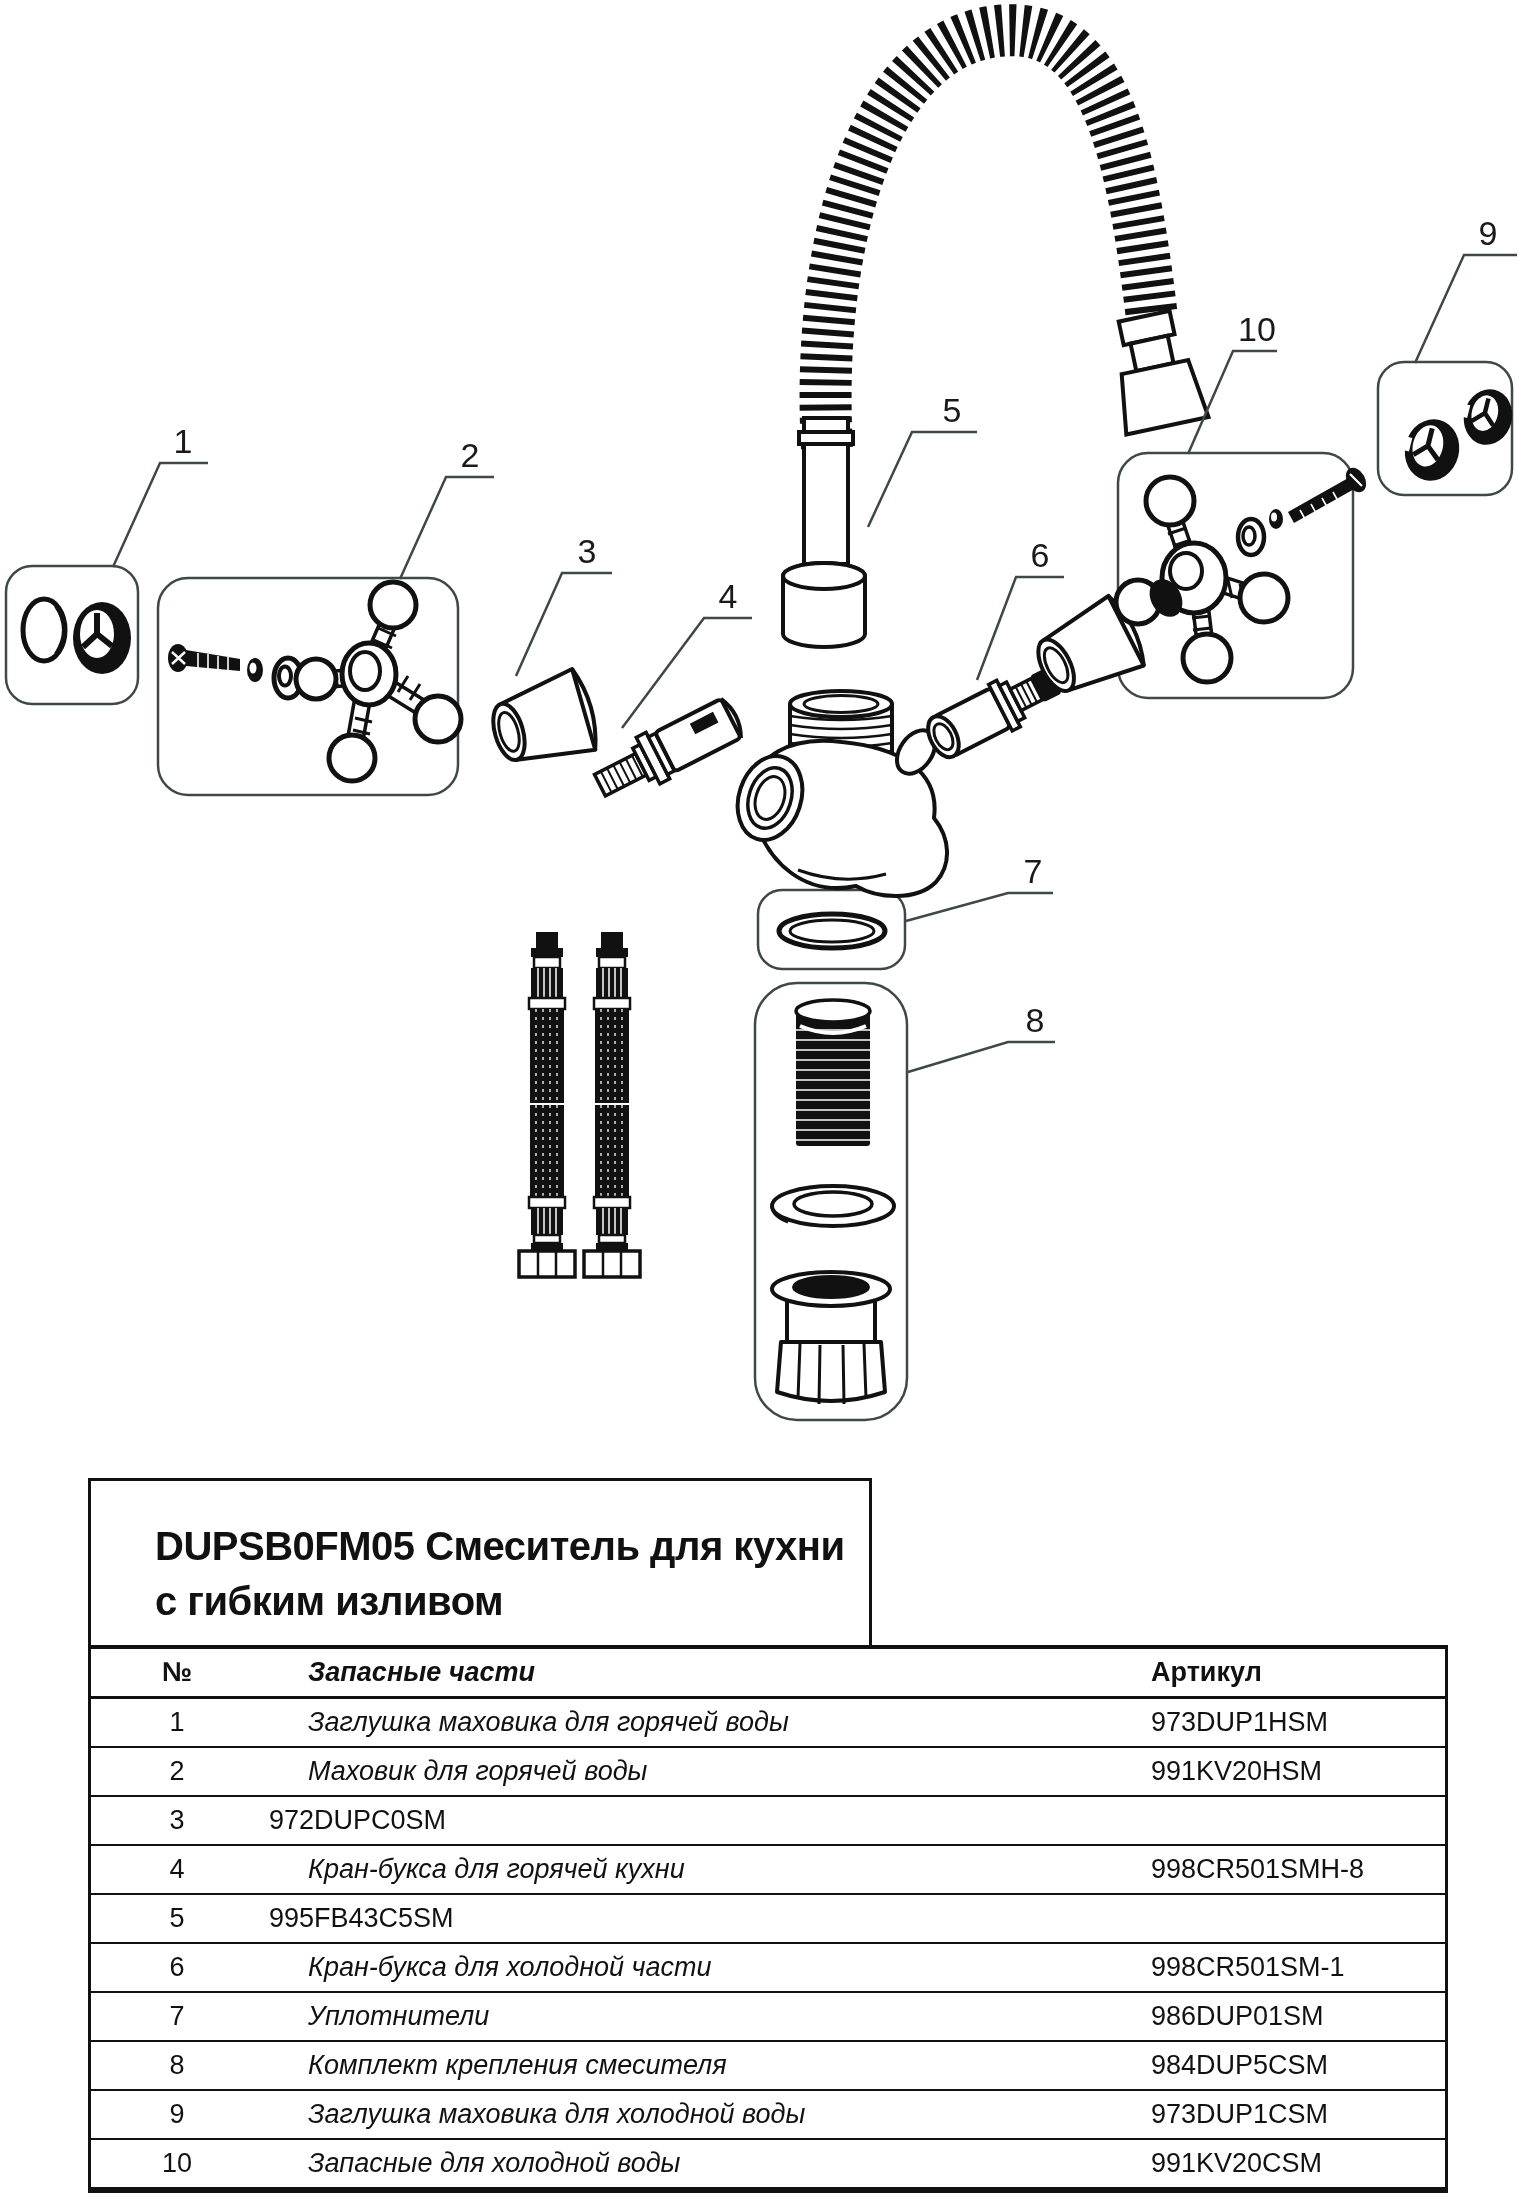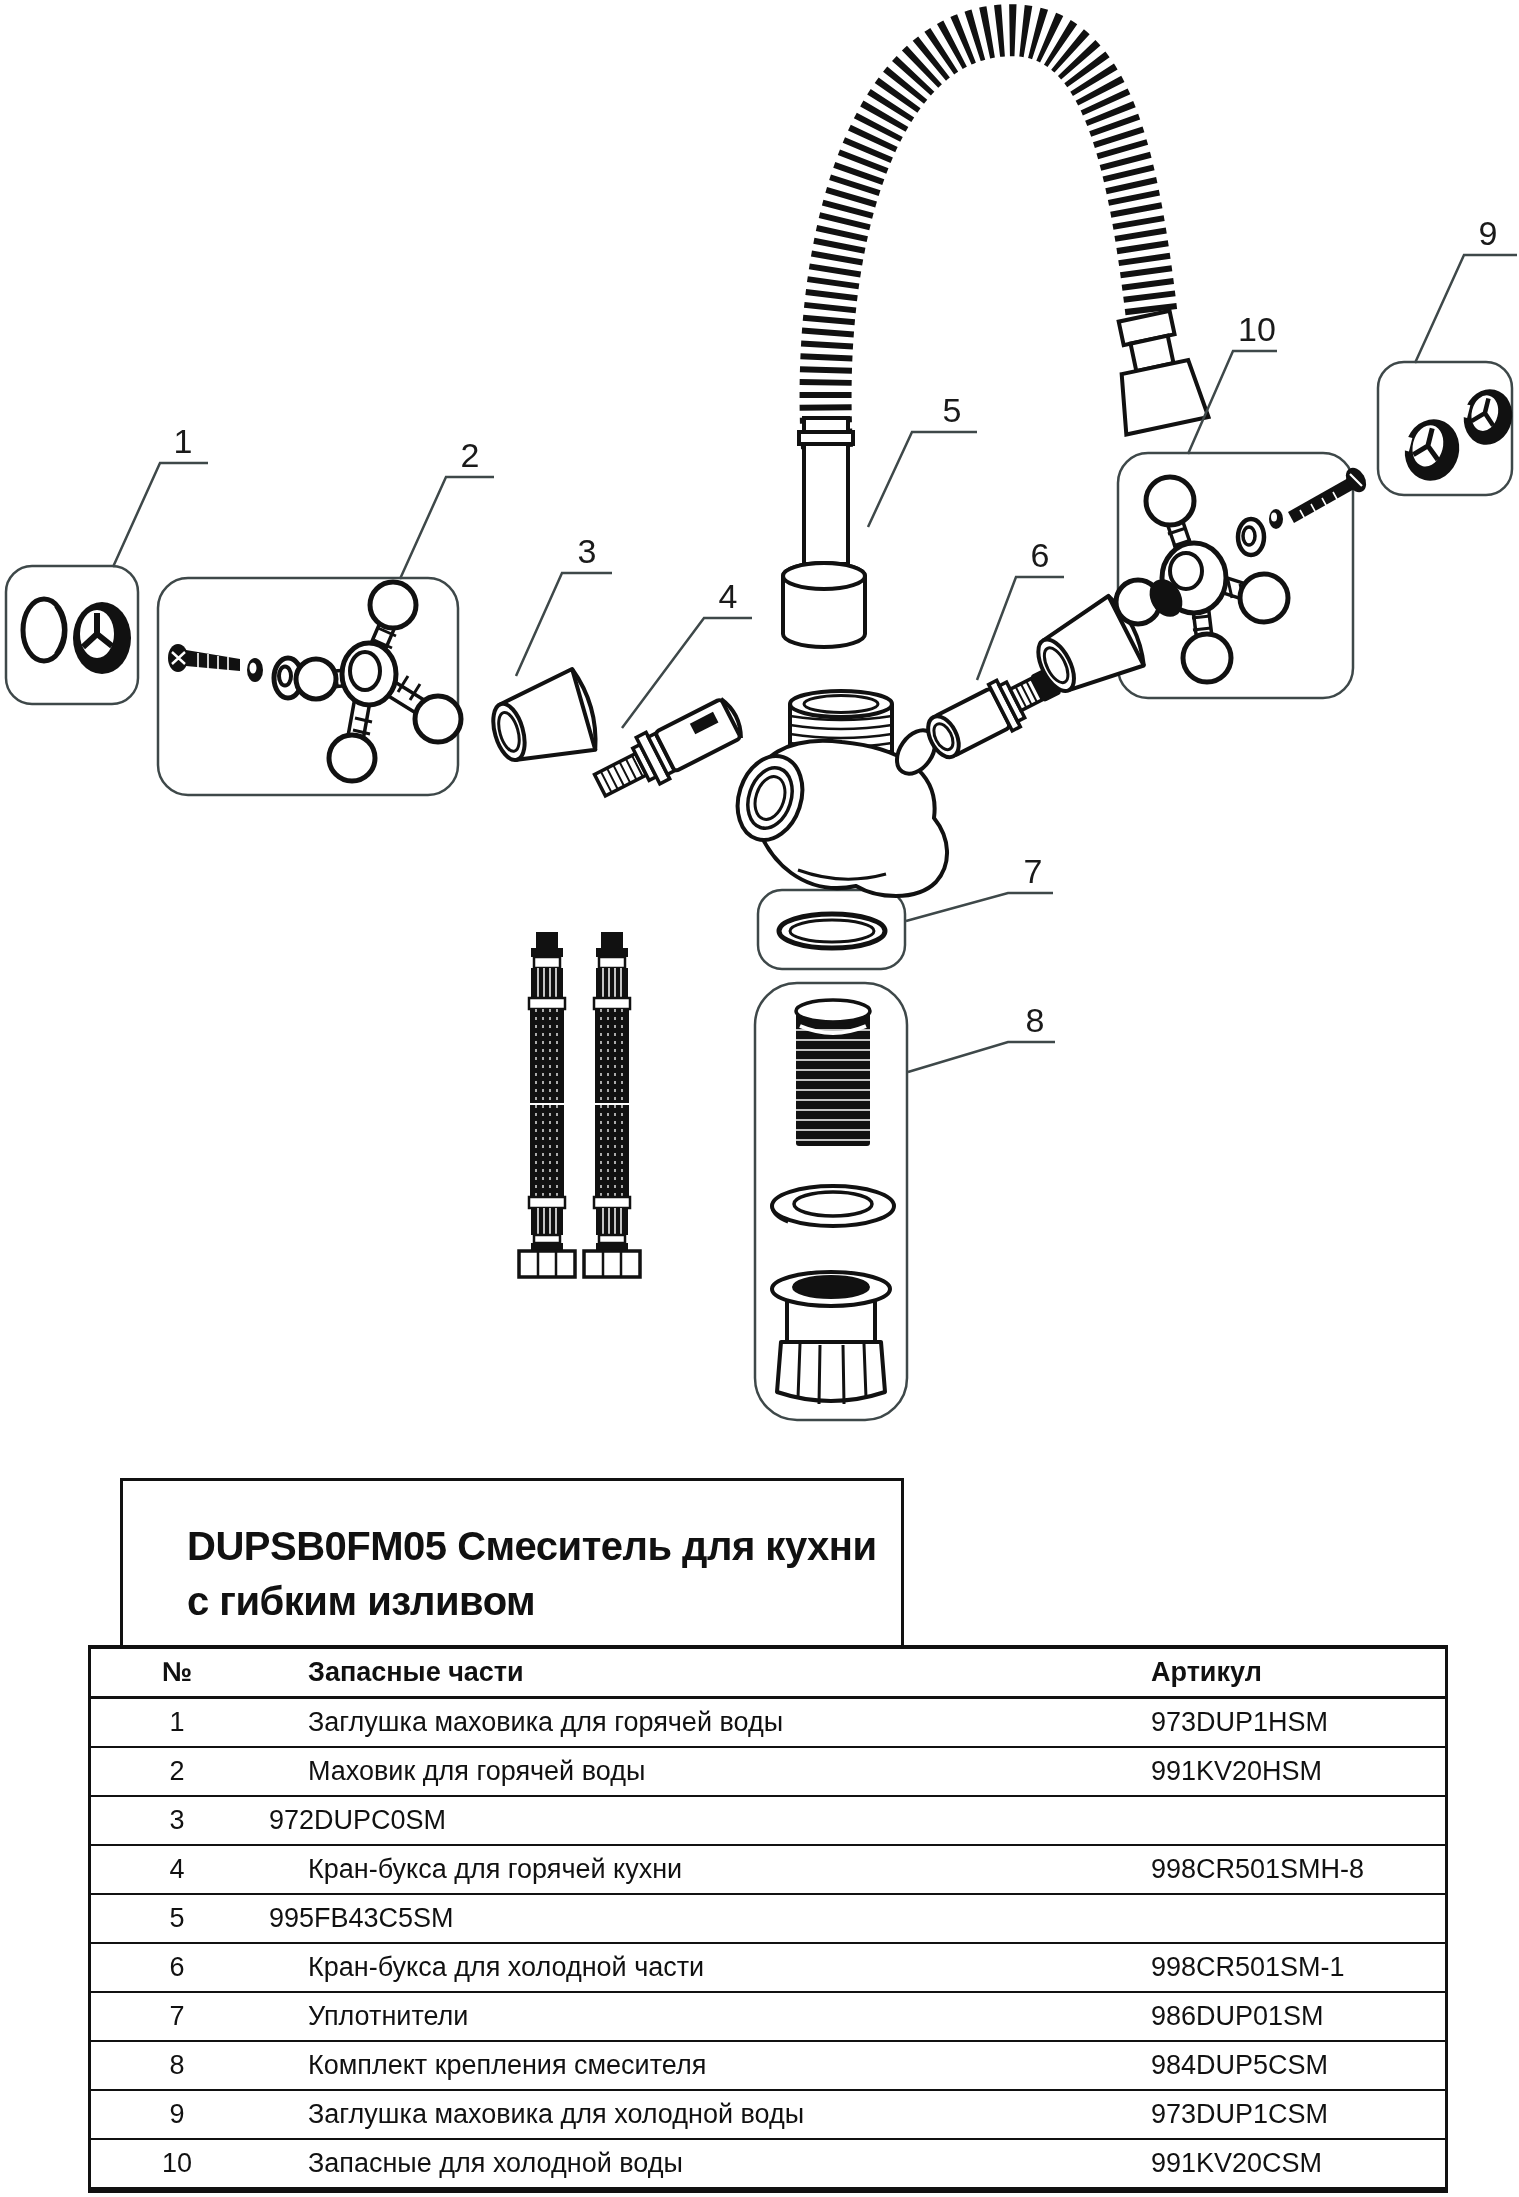--- a/index.html
+++ b/index.html
@@ -1,28 +1,28 @@
 <!DOCTYPE html>
 <html><head>
 <meta charset="utf-8">
 <style>
   html,body{margin:0;padding:0;background:#fff;}
   .page{position:relative;width:1519px;height:2197px;background:#ffffff;overflow:hidden;
         font-family:"Liberation Sans",sans-serif;color:#111;}
   .diagram{position:absolute;left:0;top:0;width:1519px;height:2197px;}
   .tablewrap{position:absolute;left:88px;top:1478px;width:1360px;}
   .titlebox{width:784px;height:167px;border:3px solid #111;border-bottom:none;box-sizing:border-box;
-            padding:38px 20px 0 64px;font-size:40px;font-weight:bold;line-height:55px;letter-spacing:-0.5px;margin-left:32px;}
+            padding:38px 20px 0 64px;font-size:40px;font-weight:bold;line-height:55px;letter-spacing:-0.5px;}
   .ptable{border:3px solid #111;border-top:4px solid #111;box-sizing:border-box;background:#fff;}
   .row{display:flex;align-items:center;height:47px;border-bottom:2px solid #111;font-size:27px;}
   .row.head{font-weight:bold;border-bottom:3px solid #111;}
   .row:last-child{border-bottom:3px solid #111;}
   .c{box-sizing:border-box;}
   .c.n{width:172px;text-align:center;}
-  .c.p{flex:1;padding-left:45px;}
+  .c.p{flex:1;padding-left:45px;font-style:italic;}
   .c.a{width:300px;padding-left:6px;}
   svg text{font-family:"Liberation Sans",sans-serif;}
 </style>
 </head>
 <body>
 
 <div class="page">
 
 <svg class="diagram" viewBox="0 0 1519 2197" fill="none">
 

